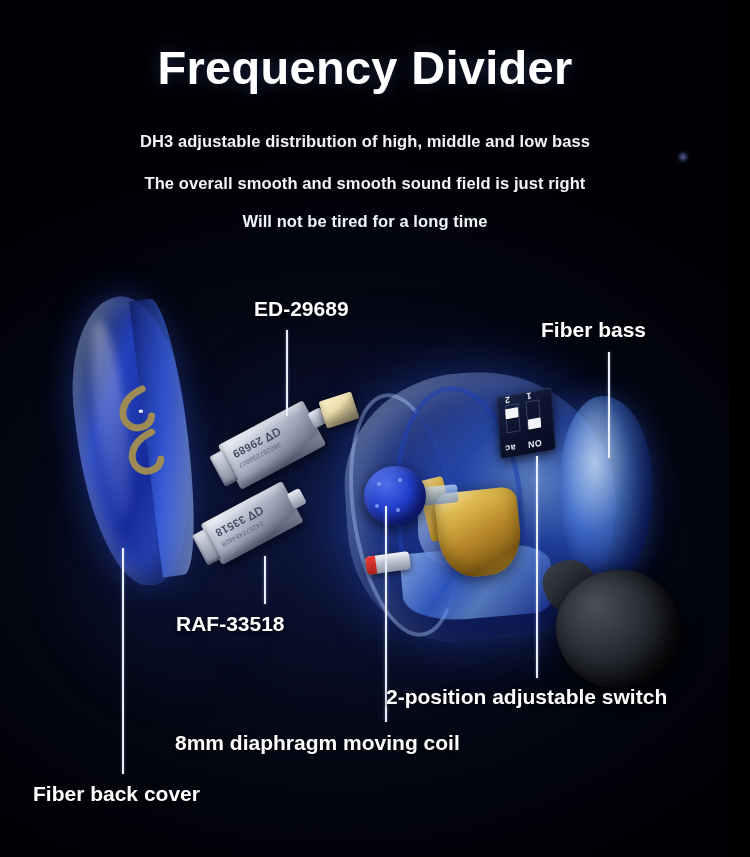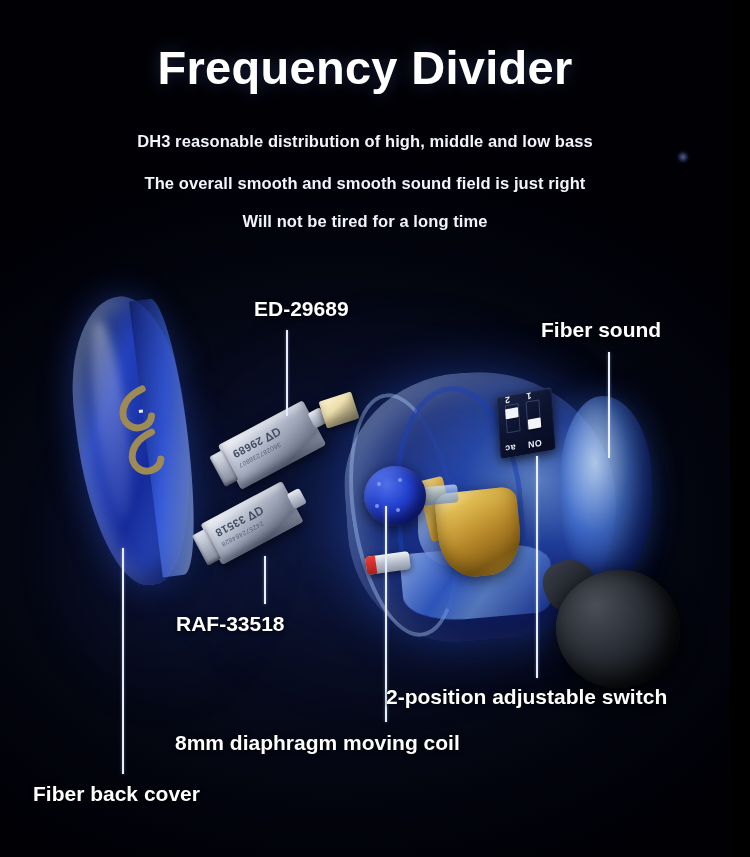--- a/index.html
+++ b/index.html
@@ -330,21 +330,21 @@
 </head>
 <body>
 
 <div id="stage">
 
   <div class="glow glow-main"></div>
   <div class="glow glow-left"></div>
   <div class="glow glow-spark"></div>
 
   <div class="title">Frequency Divider</div>
-  <div class="sub sub1">DH3 reasonable distribution of high, middle and low bass</div>
+  <div class="sub sub1">DH3 adjustable distribution of high, middle and low bass</div>
   <div class="sub sub2">The overall smooth and smooth sound field is just right</div>
   <div class="sub sub3">Will not be tired for a long time</div>
 
   <div class="part faceplate"></div>
   <div class="fp-gloss"></div>
   <svg class="fp-logo" viewBox="0 0 56 130">
     <g fill="none" stroke="#9d8a55" stroke-width="7" stroke-linecap="round">
       <path d="M40 18 C16 26 14 44 22 52 C30 60 44 56 46 46"></path>
       <path d="M44 62 C20 70 18 88 26 96 C34 104 48 100 50 90"></path>
     </g>
@@ -396,19 +396,19 @@
   <div class="part cap"></div>
 
   <div class="leader" style="left:286px; top:330px; height:86px;"></div>
   <div class="leader" style="left:608px; top:352px; height:106px;"></div>
   <div class="leader" style="left:264px; top:556px; height:48px;"></div>
   <div class="leader" style="left:536px; top:456px; height:222px;"></div>
   <div class="leader" style="left:385px; top:506px; height:216px;"></div>
   <div class="leader" style="left:122px; top:548px; height:226px;"></div>
 
   <div class="label lbl-ed">ED-29689</div>
-  <div class="label lbl-fiber-sh">Fiber sound</div>
+  <div class="label lbl-fiber-sh">Fiber bass</div>
   <div class="label lbl-raf">RAF-33518</div>
   <div class="label lbl-switch">2-position adjustable switch</div>
   <div class="label lbl-coil">8mm diaphragm moving coil</div>
   <div class="label lbl-back">Fiber back cover</div>
 
 </div>
 
 </body></html>

